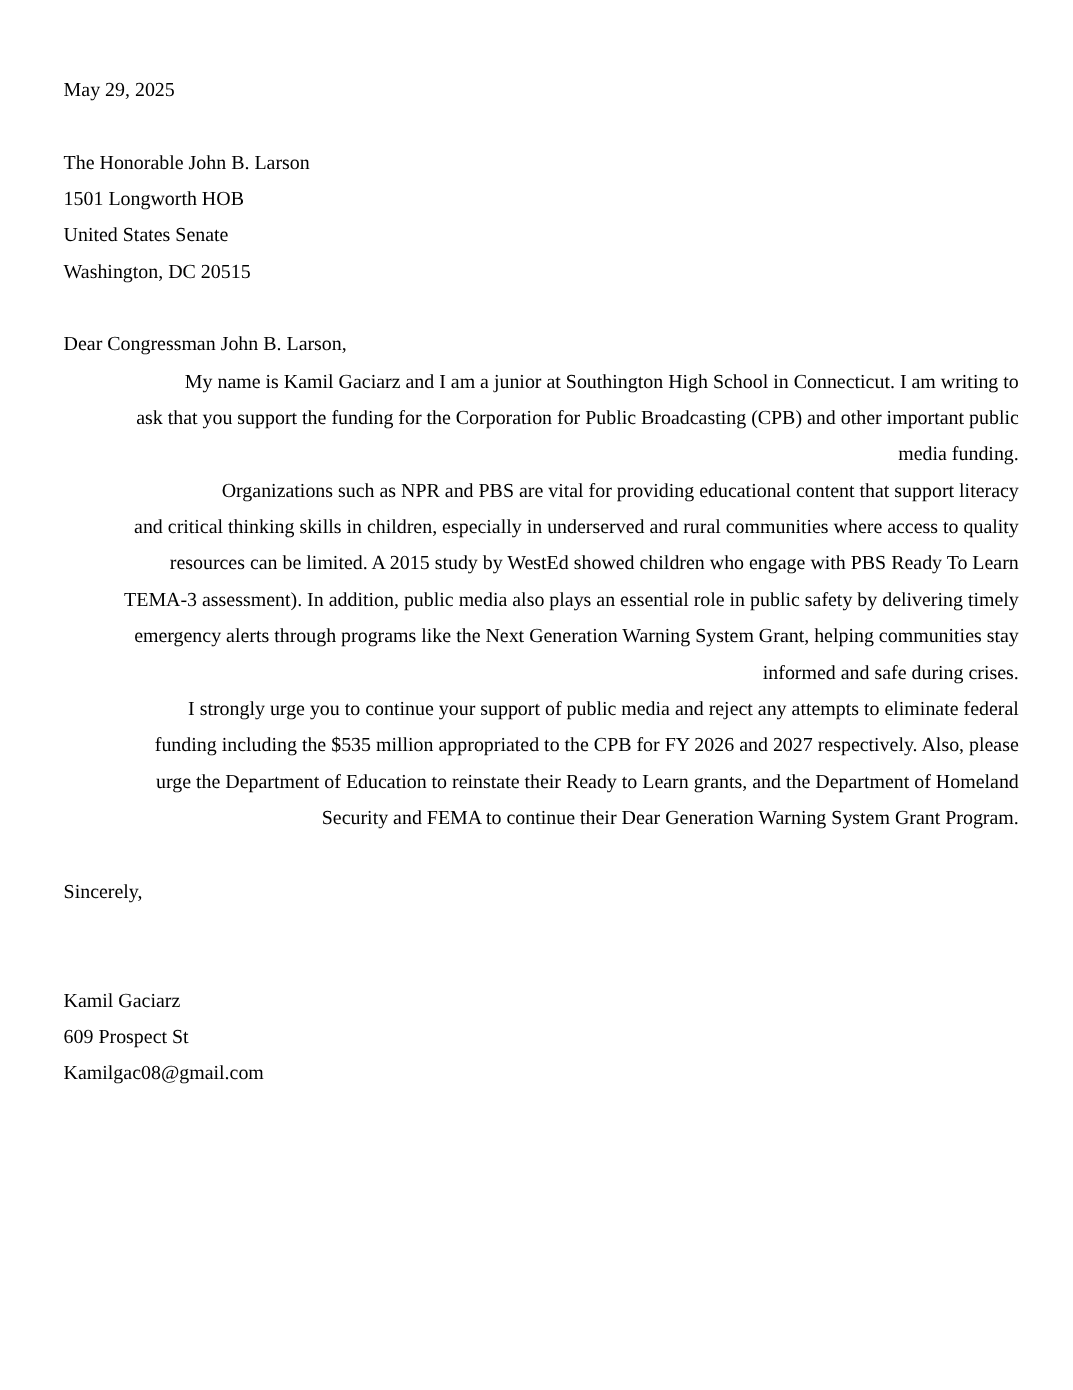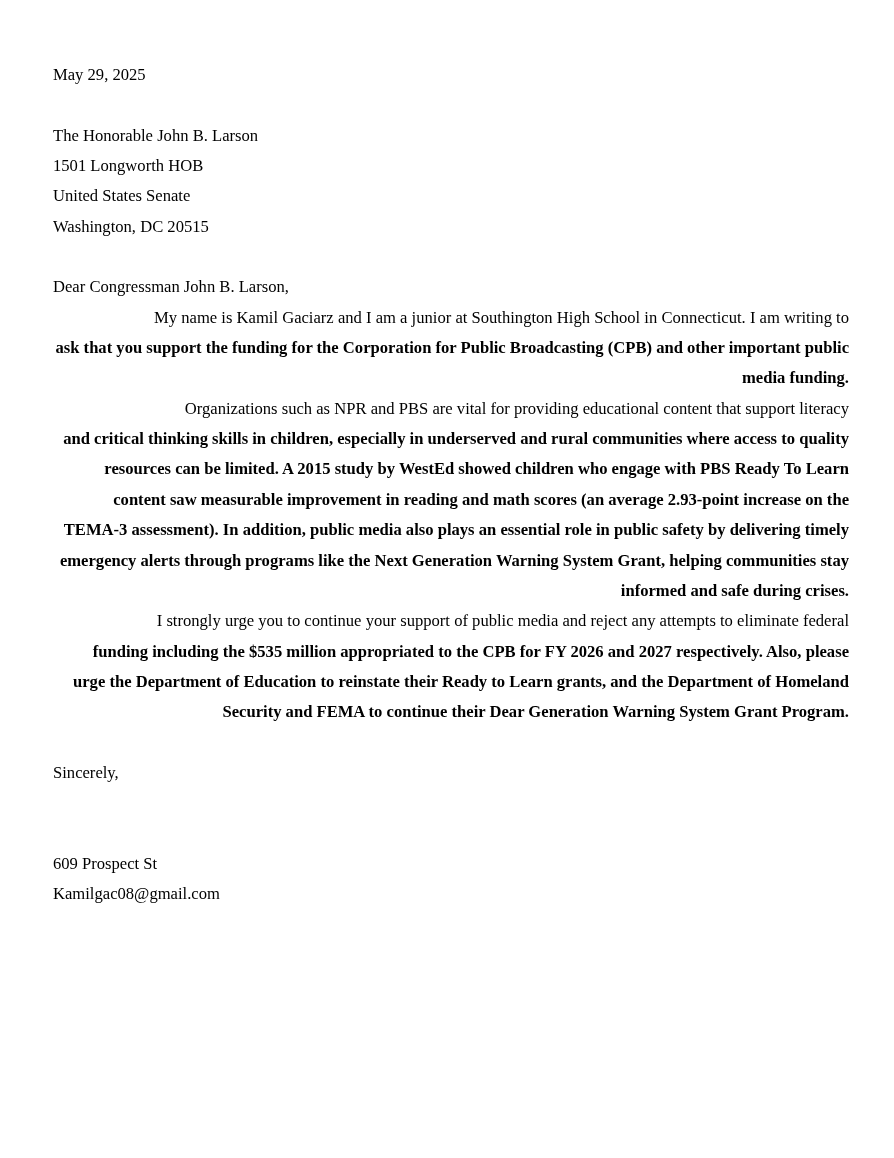--- a/index.html
+++ b/index.html
@@ -36,21 +36,20 @@
       width: 796px;
       text-align: right;
     }
     .para .pl {
       display: block;
       white-space: nowrap;
     }
     .para .pl + .pl {
       text-indent: 0;
       margin-left: -52px;
-      font-weight: bold;
     }
     .sig-gap {
       height: 60.7px;
     }
   </style>
 </head>
 <body>
 
 <div class="page">
   <span class="line">May 29, 2025</span>
@@ -69,34 +68,34 @@
   <div class="para">
     <span class="pl">My name is Kamil Gaciarz and I am a junior at Southington High School in Connecticut. I am writing to</span>
     <span class="pl">ask that you support the funding for the Corporation for Public Broadcasting (CPB) and other important public</span>
     <span class="pl">media funding.</span>
   </div>
 
   <div class="para">
     <span class="pl">Organizations such as NPR and PBS are vital for providing educational content that support literacy</span>
     <span class="pl">and critical thinking skills in children, especially in underserved and rural communities where access to quality</span>
     <span class="pl">resources can be limited. A 2015 study by WestEd showed children who engage with PBS Ready To Learn</span>
-    <span class="pl">content saw measurable improvement in reading and math scores (an average 2.93-point increase on the</span>
     <span class="pl">TEMA-3 assessment). In addition, public media also plays an essential role in public safety by delivering timely</span>
     <span class="pl">emergency alerts through programs like the Next Generation Warning System Grant, helping communities stay</span>
     <span class="pl">informed and safe during crises.</span>
   </div>
 
   <div class="para">
     <span class="pl">I strongly urge you to continue your support of public media and reject any attempts to eliminate federal</span>
     <span class="pl">funding including the $535 million appropriated to the CPB for FY 2026 and 2027 respectively. Also, please</span>
     <span class="pl">urge the Department of Education to reinstate their Ready to Learn grants, and the Department of Homeland</span>
     <span class="pl">Security and FEMA to continue their Dear Generation Warning System Grant Program.</span>
   </div>
   <div class="gap"></div>
 
   <span class="line">Sincerely,</span>
   <div class="sig-gap"></div>
 
   <div>
+    <span class="line">Kamil Gaciarz</span>
     <span class="line">609 Prospect St</span>
     <span class="line">Kamilgac08@gmail.com</span>
   </div>
 </div>
 
 </body></html>

